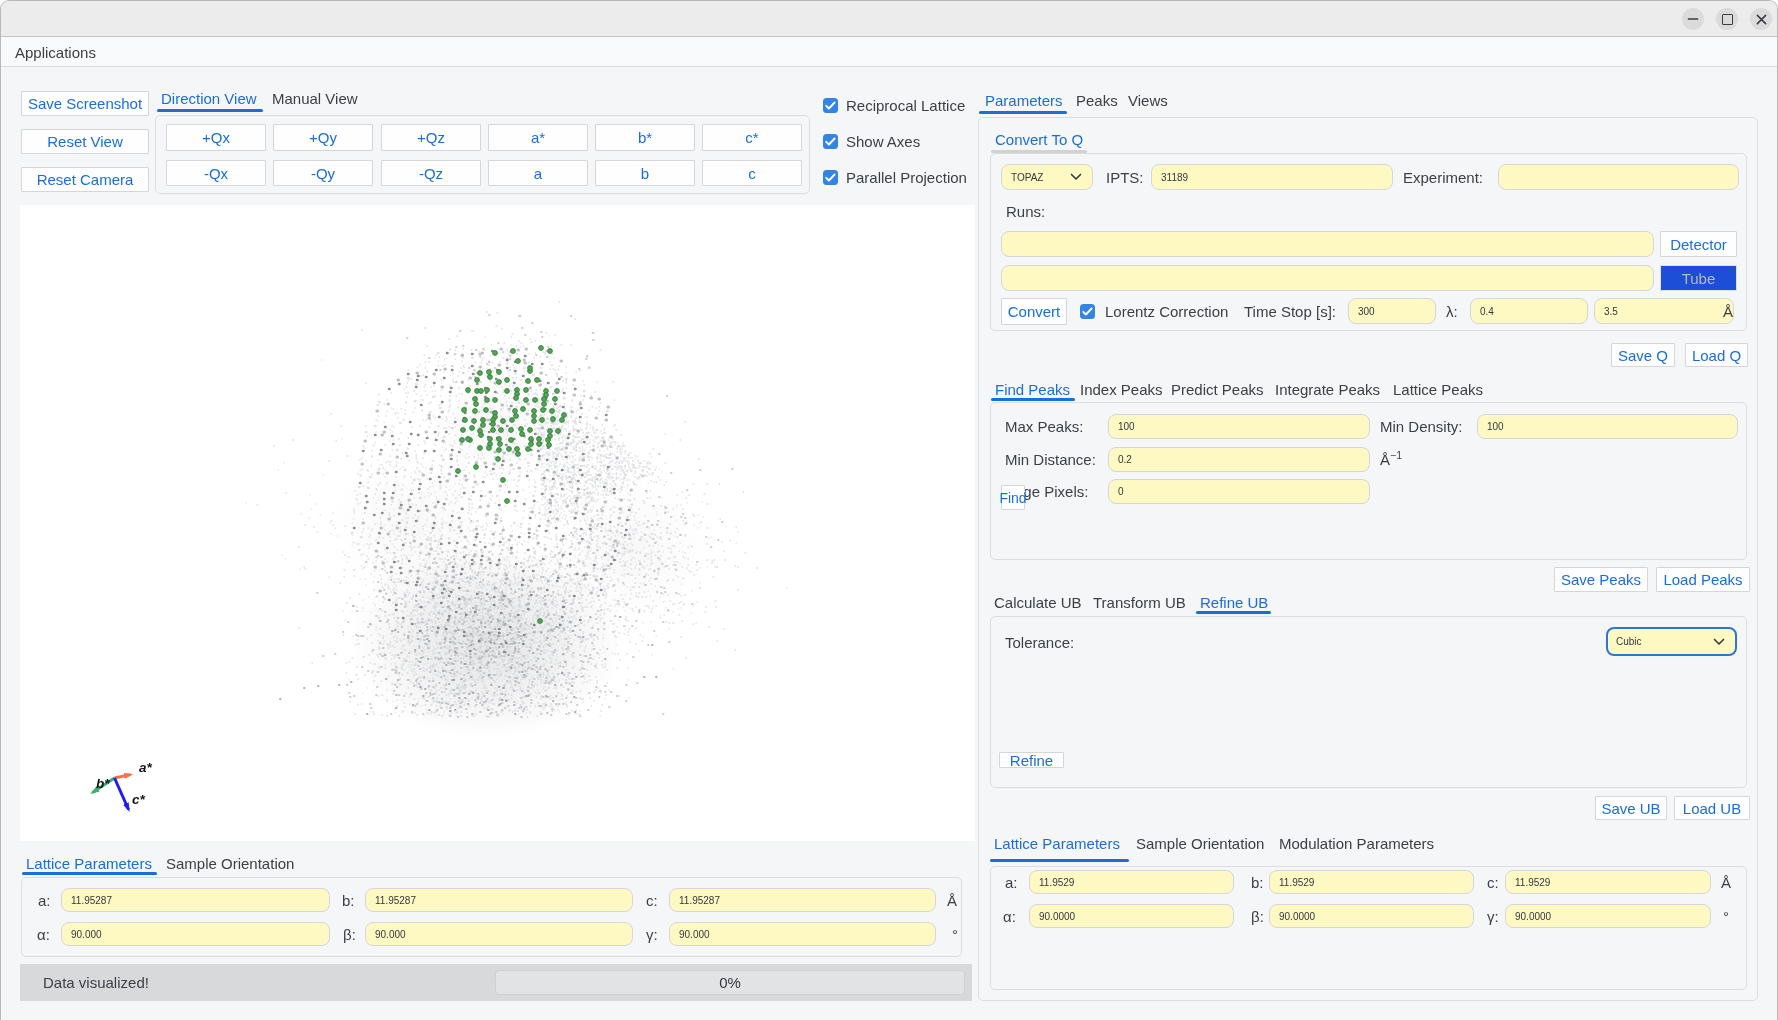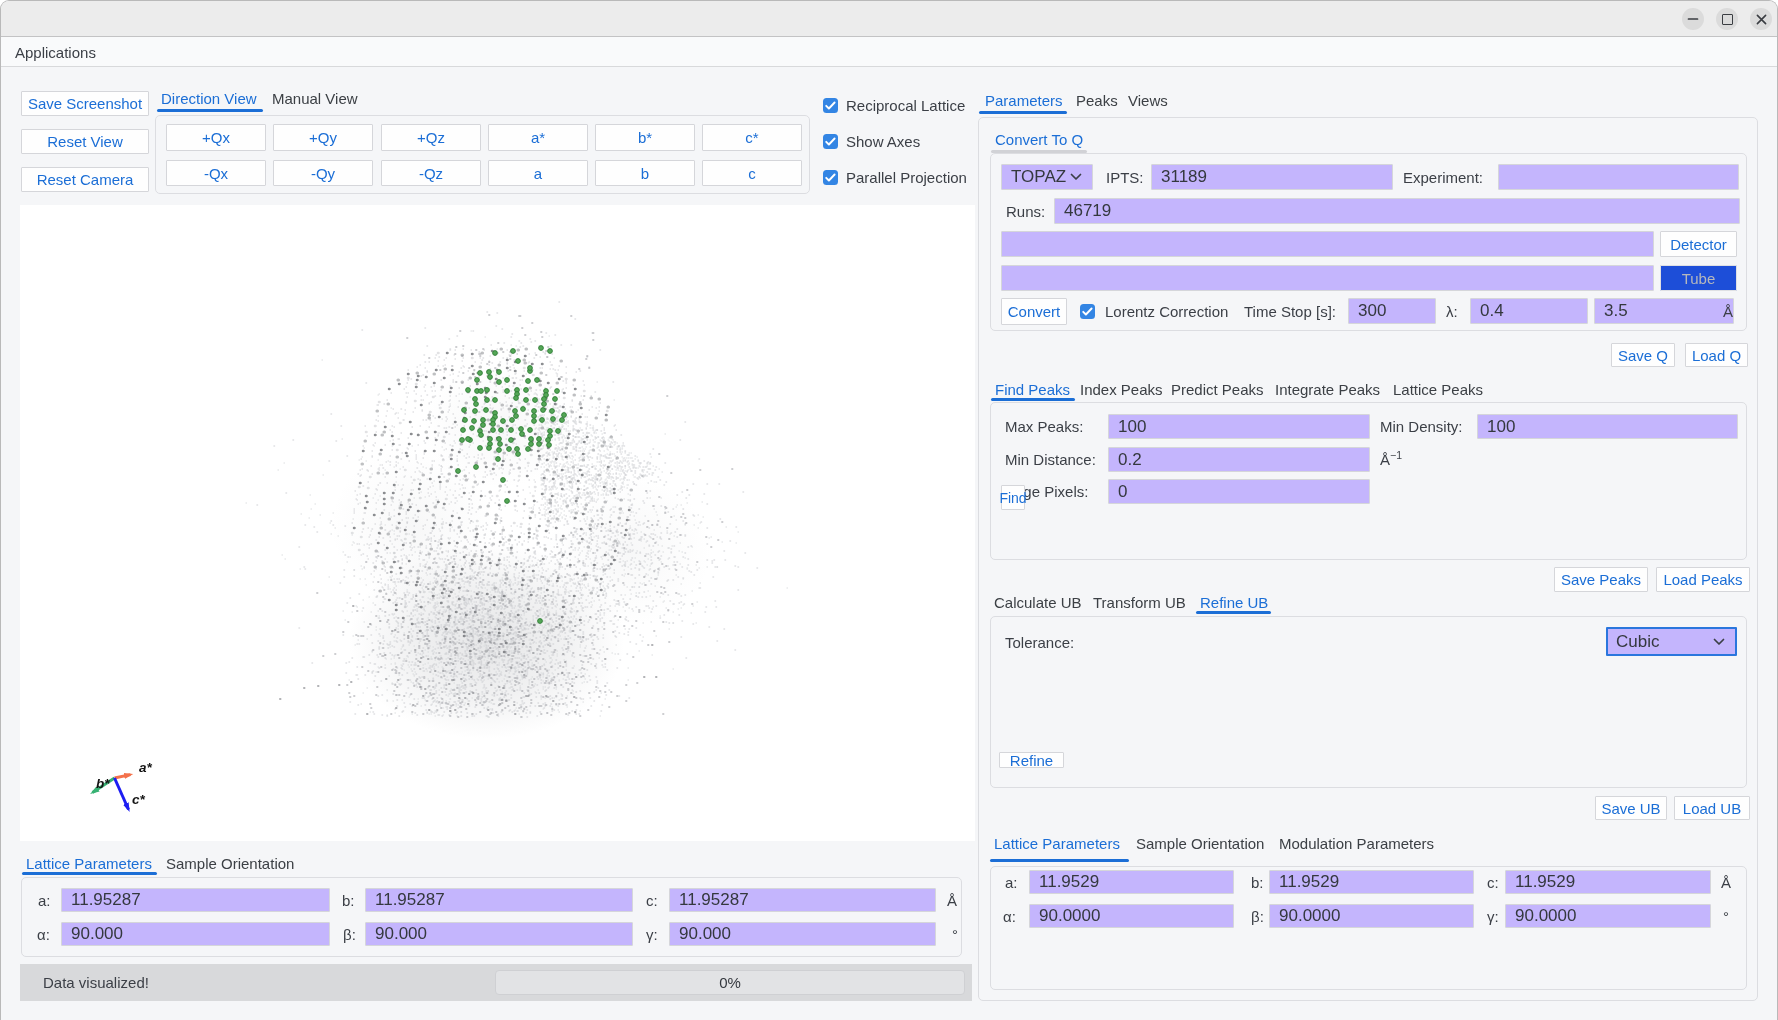--- a/index.html
+++ b/index.html
@@ -1,18 +1,18 @@
 <!DOCTYPE html>
 <html><head><meta charset="utf-8"><style>
 *{margin:0;padding:0;box-sizing:border-box}
 html,body{width:1778px;height:1020px;background:#fff;font-family:"Liberation Sans",sans-serif}
 #win{position:relative;width:1778px;height:1020px;background:#f5f6f8;overflow:hidden;border-radius:9px 9px 0 0;border:1px solid #b9b9b9;border-bottom:none}
 .btn{position:absolute;display:flex;align-items:center;justify-content:center;background:#fefefe;border:1px solid #d5d6da;border-radius:1px;color:#1b6ed6;font-size:15px}
 .btn.dis{color:#b6b8bc;border-color:#dfe0e3;background:#1d4ed8}
-.inp{position:absolute;display:flex;align-items:center;background:#c4b5fd;border:1px solid #d5d6da;border-radius:1px;color:#34383e;font-size:17px;padding-left:9px;white-space:nowrap}
+.inp{position:absolute;display:flex;align-items:center;background:#fef9c3;border:1px solid #d5d6da;border-radius:8px;color:#34383e;font-size:10px;padding-left:9px;white-space:nowrap}
 .lbl{position:absolute;display:flex;align-items:center;color:#3b3f46;font-size:15px;white-space:nowrap}
 .tb{position:absolute;display:flex;align-items:center;color:#3c4045;font-size:15px;white-space:nowrap}
 .tbs{color:#1b6ed6}
 .grp{position:absolute;border:1px solid #dcdde1;border-radius:5px}
 .chk{position:absolute;background:#3385e4;border-radius:3.5px;display:flex;align-items:center;justify-content:center}
 </style></head><body>
 <div id="win">
 
 <div style="position:absolute;left:0;top:0;width:100%;height:36px;background:#ececec;border-bottom:1px solid #c3c3c4;border-radius:8px 8px 0 0"></div>
 <div style="position:absolute;left:1681px;top:7px;width:22px;height:22px;border-radius:50%;background:#dbdbdb"></div>
@@ -248,21 +248,20 @@
 <div style="position:absolute;left:990px;top:149px;width:96px;height:3px;background:#d1d2d6;border-radius:2px"></div>
 <div class="grp" style="left:989px;top:152px;width:757px;height:178px"></div>
 <div class="inp" style="left:1000px;top:163px;width:92px;height:26px;padding-left:9px">TOPAZ<svg style="position:absolute;right:10px;top:50%;margin-top:-4px" width="12" height="8" viewBox="0 0 12 8">
         <path d="M1.5 1.5L6 6l4.5-4.5" stroke="#3b3f46" stroke-width="1.7" fill="none" stroke-linecap="round" stroke-linejoin="round"></path>
       </svg></div>
 <div class="lbl" style="left:1105px;top:163px;height:26px">IPTS:</div>
 <div class="inp" style="left:1150px;top:163px;width:242px;height:26px">31189</div>
 <div class="lbl" style="left:1402px;top:163px;height:26px">Experiment:</div>
 <div class="inp" style="left:1497px;top:163px;width:241px;height:26px"></div>
 <div class="lbl" style="left:1005px;top:197px;height:26px">Runs:</div>
-<div class="inp" style="left:1053px;top:197px;width:686px;height:26px">46719</div>
 <div class="inp" style="left:1000px;top:230px;width:653px;height:26px"></div>
 <div class="btn" style="left:1659px;top:230px;width:77px;height:26px;font-size:15px">Detector</div>
 <div class="inp" style="left:1000px;top:264px;width:653px;height:26px"></div>
 <div class="btn dis" style="left:1659px;top:264px;width:77px;height:26px;font-size:15px">Tube</div>
 <div class="btn" style="left:1000px;top:297px;width:66px;height:27px;font-size:15px">Convert</div>
 <div class="chk" style="left:1079px;top:303px;width:15px;height:15px">
       <svg width="15" height="15" viewBox="0 0 15 15">
         <path d="M3.2 7.8l2.7 2.7 5.7-6" stroke="#fff" stroke-width="1.9" fill="none" stroke-linecap="round" stroke-linejoin="round"></path>
       </svg>
     </div>

